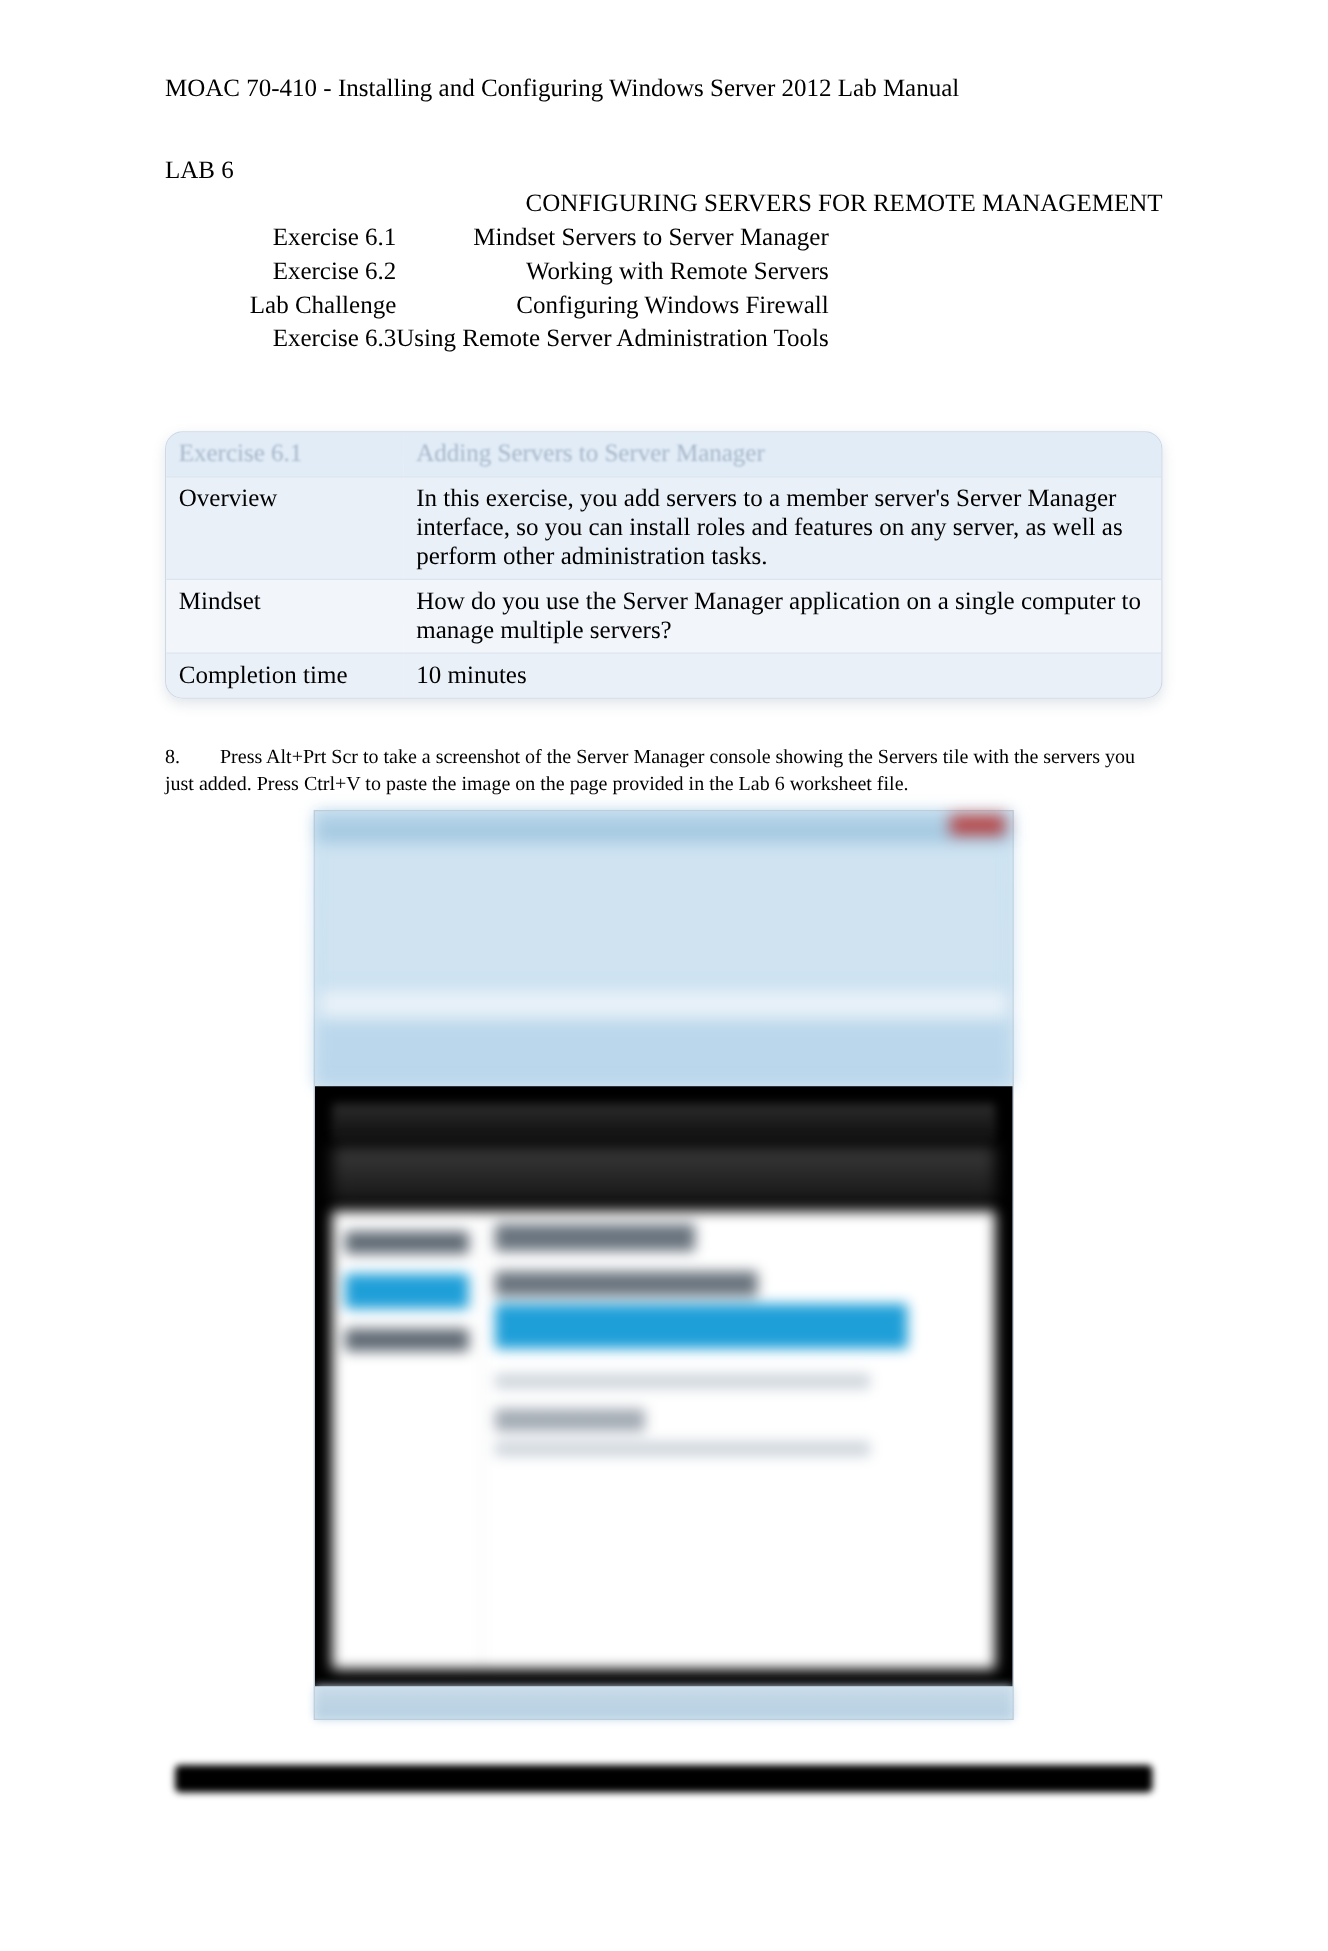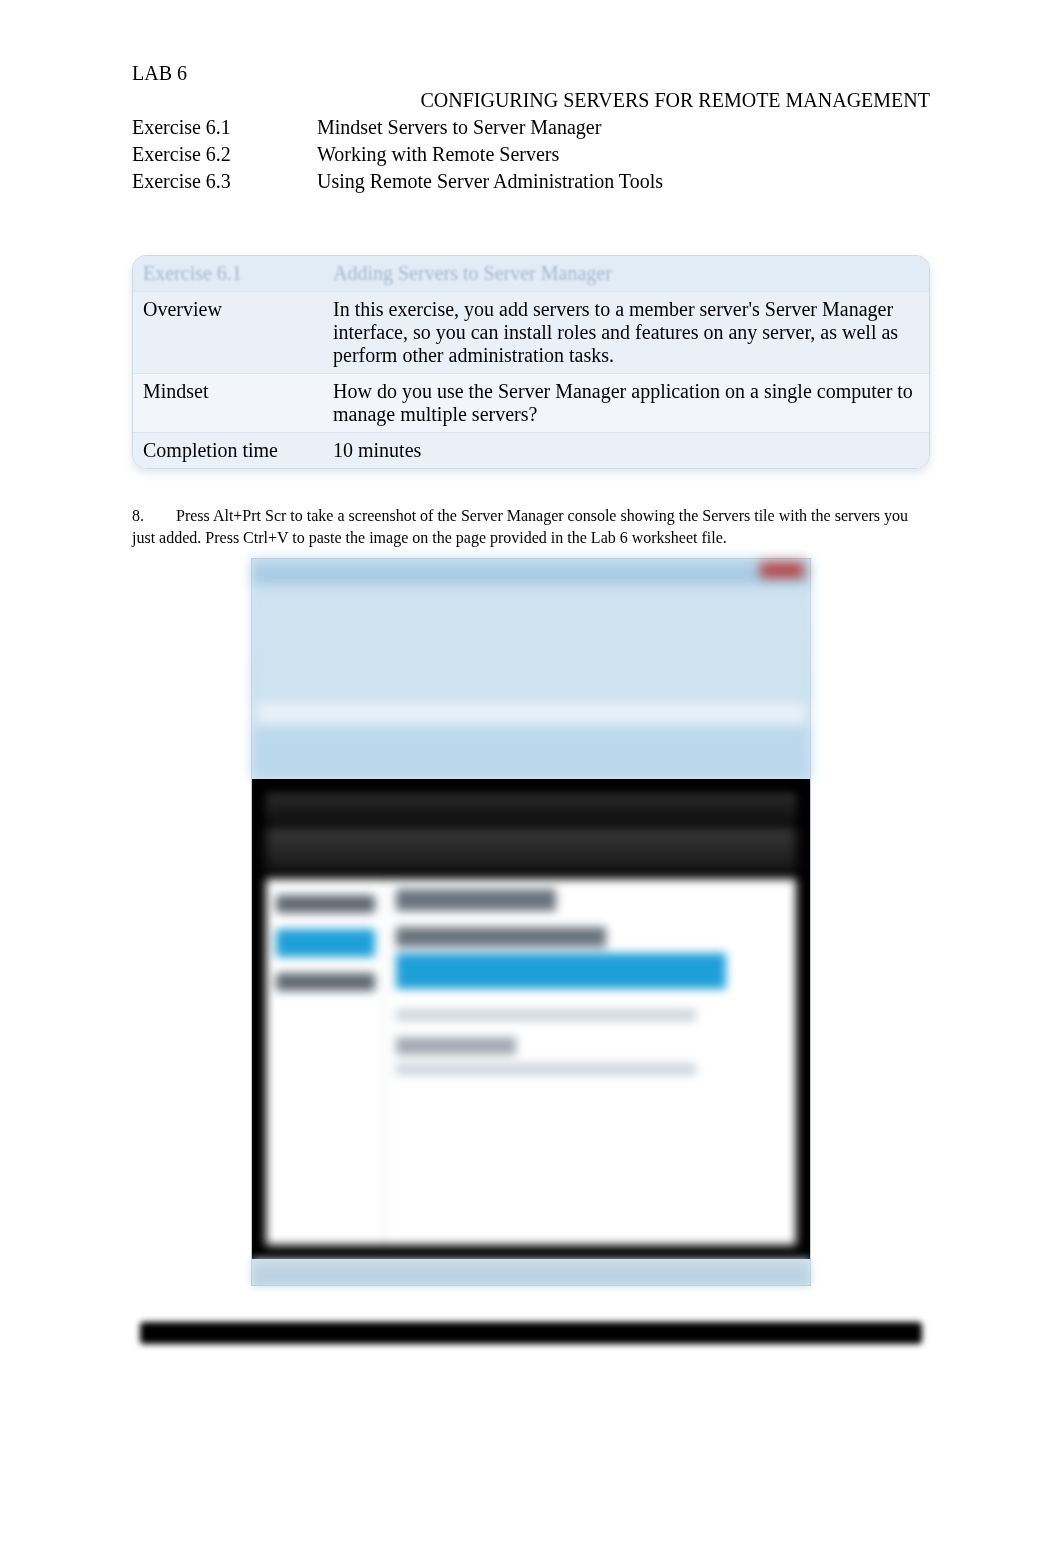--- a/index.html
+++ b/index.html
@@ -35,20 +35,21 @@
   }
   .lab-block .lab-title {
     display: block;
     text-align: right;
   }
   .lab-block .lab-intro {
     display: block;
   }
   .lab-block table {
     border-collapse: collapse;
+    text-align: right;
   }
   .lab-block td {
     padding: 0 0 0 0;
     vertical-align: top;
     font-size: 20px;
   }
   .lab-block td.col1 {
     width: 185px;
     white-space: nowrap;
   }
@@ -231,33 +232,38 @@
     filter: blur(3px);
     margin: 0 8px;
   }
 </style>
 </head>
 <body>
 
 <div class="page">
   <div class="content">
 
+    <div class="header-line">MOAC 70-410 - Installing and Configuring Windows Server 2012 Lab Manual</div>
 
     <div class="lab-block">
       <span class="lab-num">LAB 6</span>
       <span class="lab-title">CONFIGURING SERVERS FOR REMOTE MANAGEMENT</span>
       <table>
         <tbody>
             <tr>
           <td class="col1">Exercise 6.1</td>
           <td>Mindset Servers to Server Manager</td>
         </tr>
         <tr>
           <td class="col1">Exercise 6.2</td>
           <td>Working with Remote Servers</td>
+        </tr>
+        <tr>
+          <td class="col1">Lab Challenge</td>
+          <td>Configuring Windows Firewall</td>
         </tr>
         <tr>
           <td class="col1">Exercise 6.3</td>
           <td>Using Remote Server Administration Tools</td>
         </tr>
       </tbody>
         </table>
     </div>
 
     <div class="ex-wrap">

